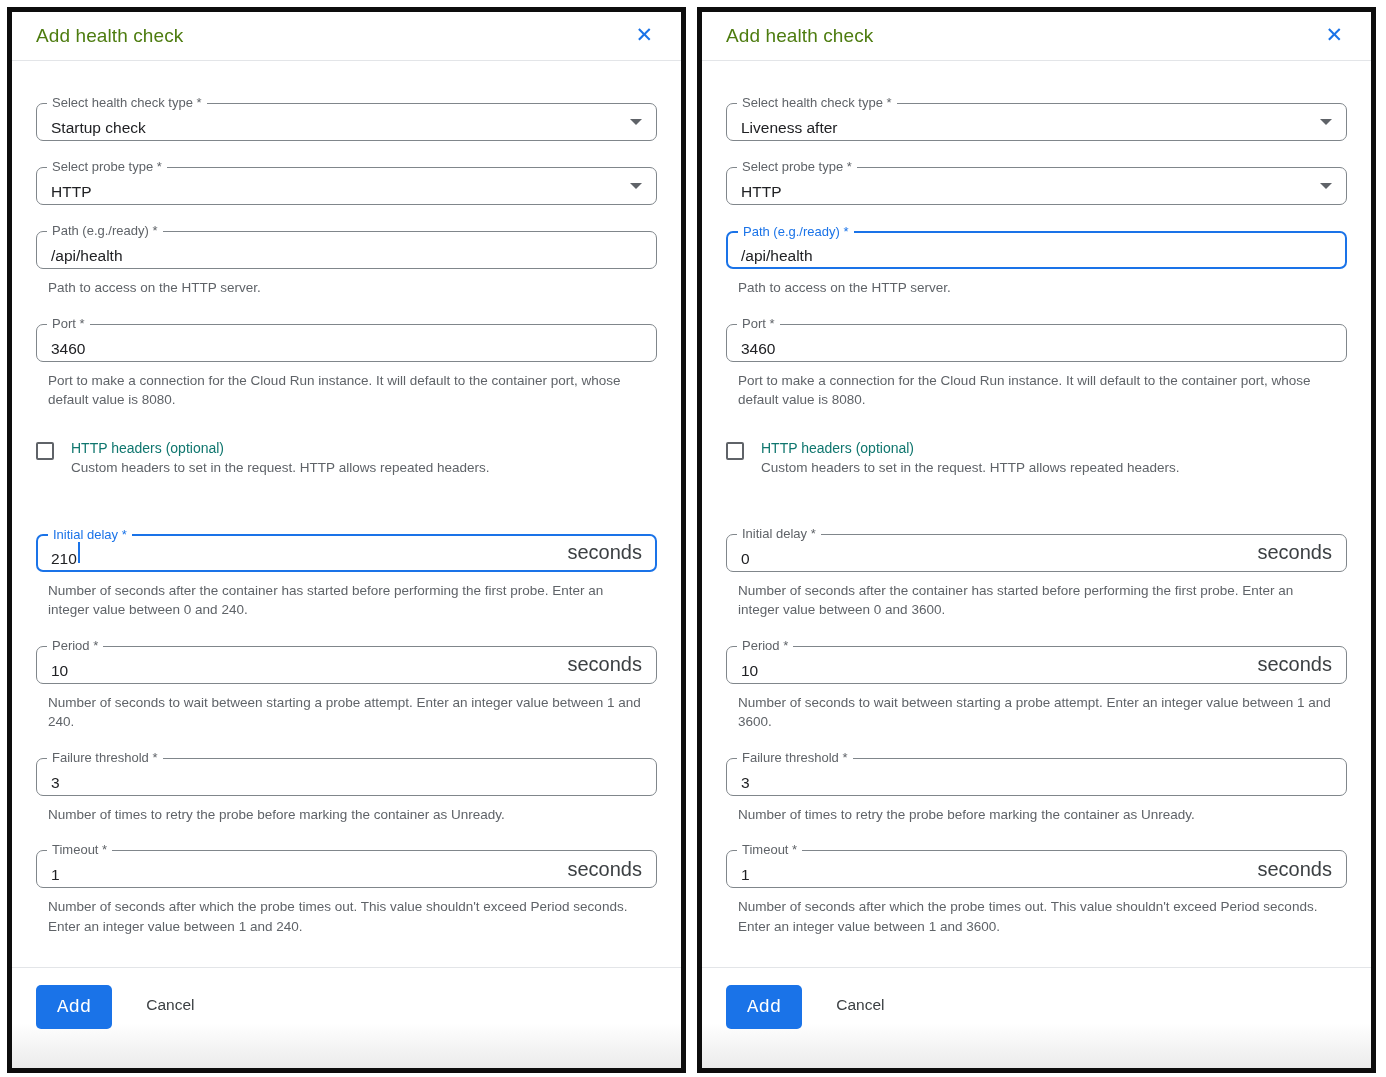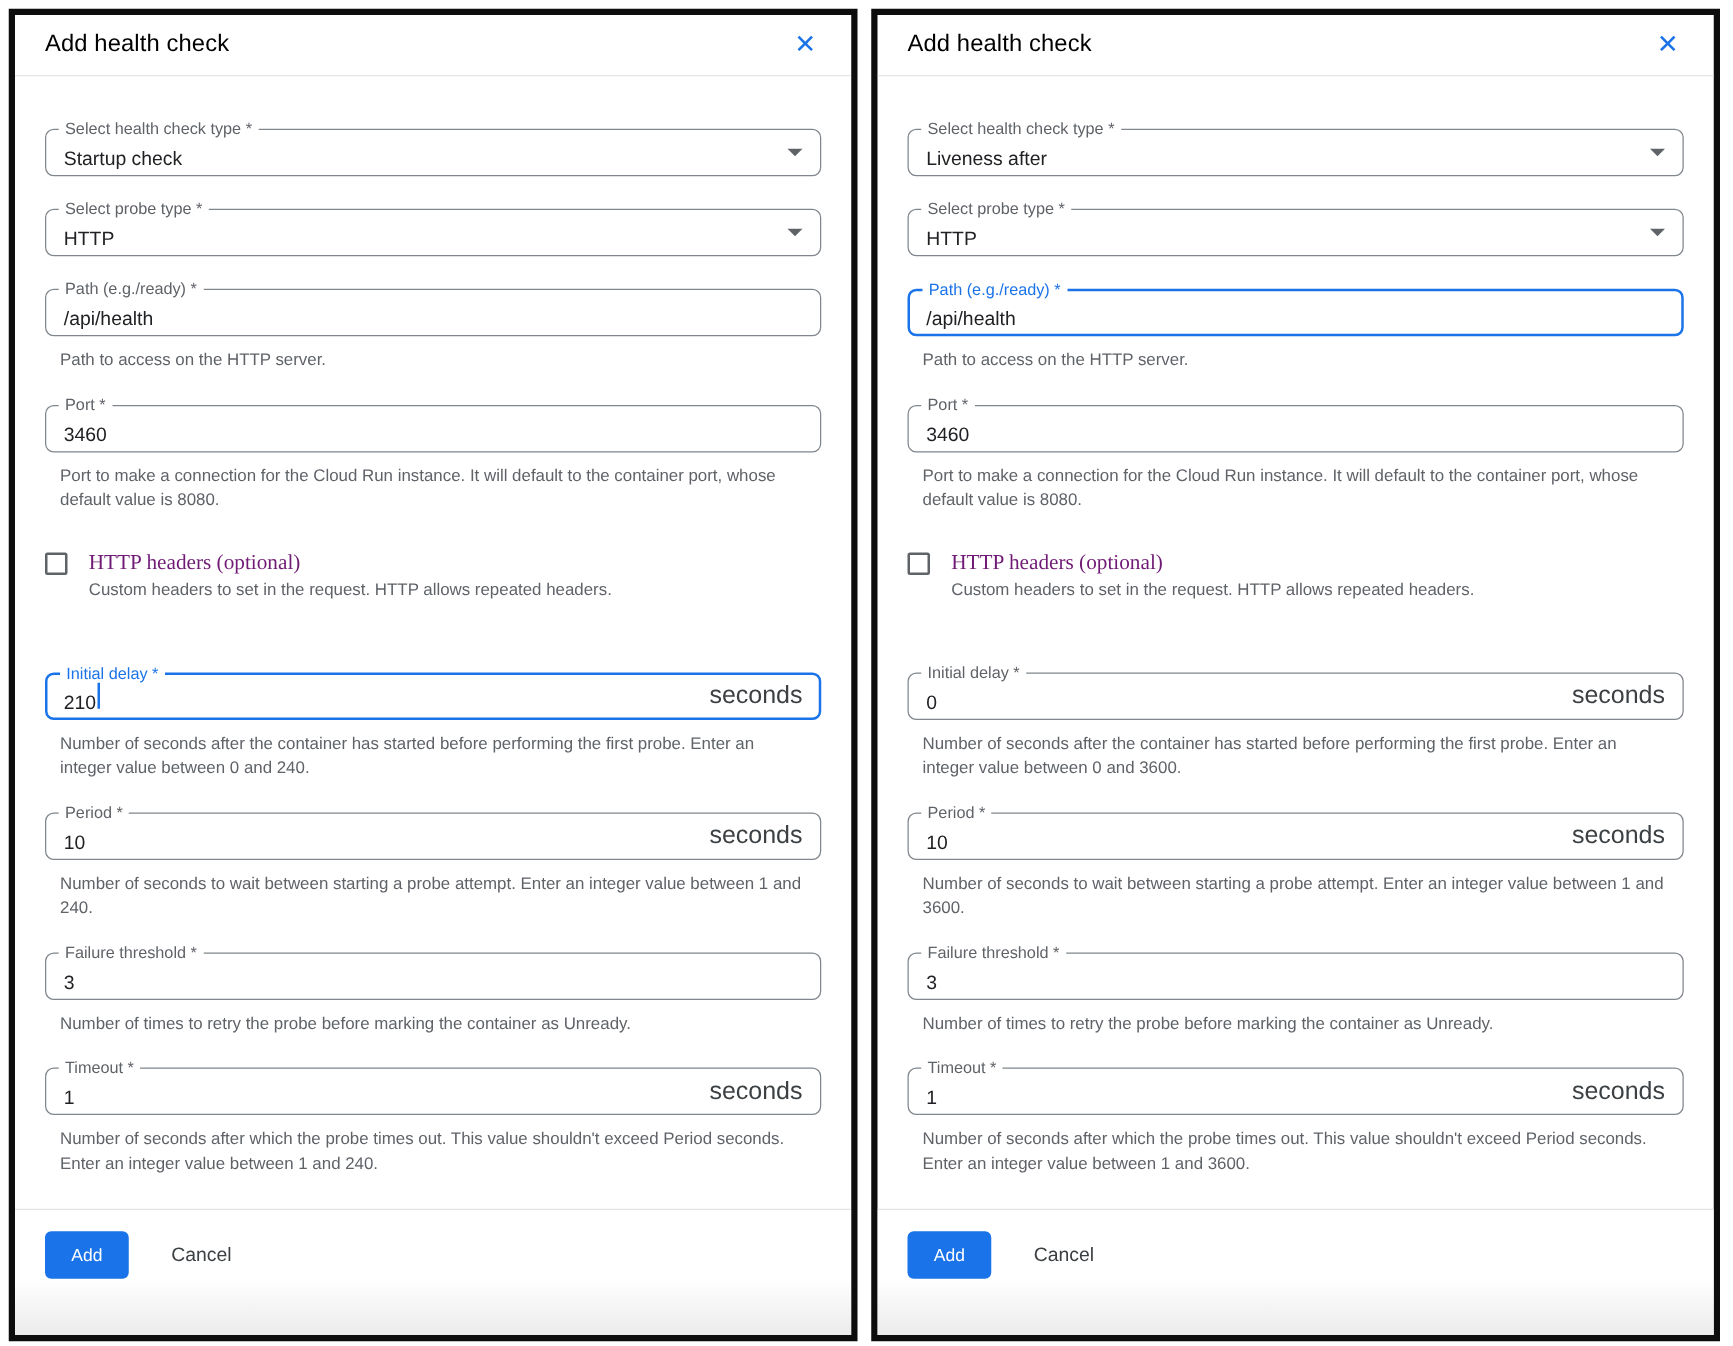--- a/index.html
+++ b/index.html
@@ -19,21 +19,21 @@
     border: 5px solid #0d0d0d;
     background: #ffffff;
     display: flex; flex-direction: column;
     overflow: hidden;
   }
   .dialog-header {
     display: flex; align-items: center; justify-content: space-between;
     padding: 11px 24px 12px 24px;
     border-bottom: 1px solid #e3e5e8;
   }
-  .dialog-title { font-size: 19px; color: #000000; letter-spacing: .1px; }
+  .dialog-title { font-size: 19px; color: #4d7c0f; letter-spacing: .1px; }
   .close-btn {
     color: #1a73e8; font-size: 21px; font-weight: bold;
     line-height: 1; cursor: pointer; padding: 2px 4px;
     background: none; border: none;
     font-family: "DejaVu Sans", sans-serif;
   }
   .form-area { padding: 0 24px; flex: 1 1 auto; }
   .field-group { margin-top: 26px; }
   .field-group.first { margin-top: 42px; }
   .field-group.big-gap { margin-top: 56px; }
@@ -73,34 +73,34 @@
     font-size: 13.5px; line-height: 1.45; color: #5f6368;
     max-width: 600px;
   }
   .checkbox-row { display: flex; margin-top: 30px; }
   .checkbox-box {
     width: 18px; height: 18px; flex: 0 0 18px;
     border: 2px solid #5f6368; border-radius: 2px;
     margin-top: 2px; cursor: pointer; background: #fff;
   }
   .checkbox-texts { margin-left: 17px; }
-  .checkbox-title { font-size: 17px; color: #701a75; font-family: Liberation Serif, serif; }
+  .checkbox-title { font-size: 14px; color: #0f766e; }
   .checkbox-desc { font-size: 13.5px; color: #5f6368; margin-top: 3px; line-height: 1.4; }
   .dialog-footer {
     margin-top: auto;
     border-top: 1px solid #e3e5e8;
     padding: 17px 24px 0 24px;
     height: 101px;
     display: flex; align-items: flex-start; gap: 34px;
     background: linear-gradient(to bottom, #ffffff 0%, #ffffff 55%, #ebebeb 100%);
   }
   .btn-primary {
     background: #1a73e8; color: #ffffff;
     border: none; border-radius: 5px;
-    font-size: 14px; font-family: Liberation Sans, sans-serif;
+    font-size: 19px; font-family: Liberation Mono, monospace;
     padding: 11px 21px; cursor: pointer;
   }
   .btn-text {
     background: none; border: none;
     color: #3c4043; font-size: 15.5px; font-family: inherit;
     padding: 11px 0; cursor: pointer;
   }
 </style>
 </head>
 <body>

